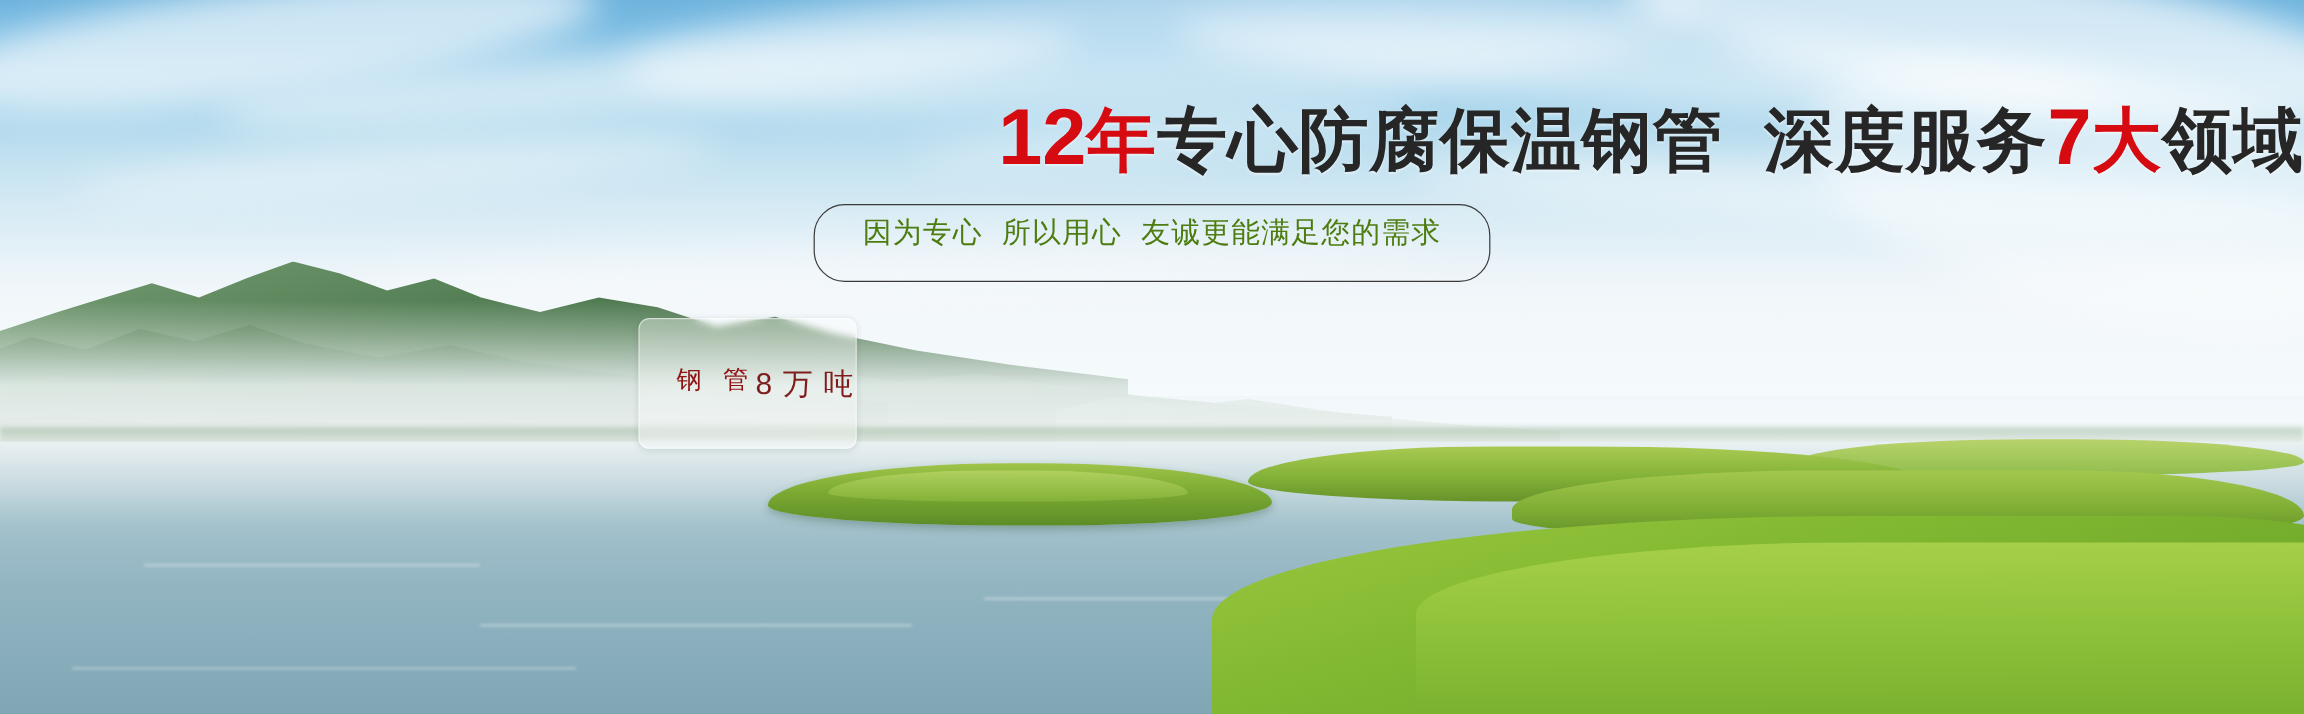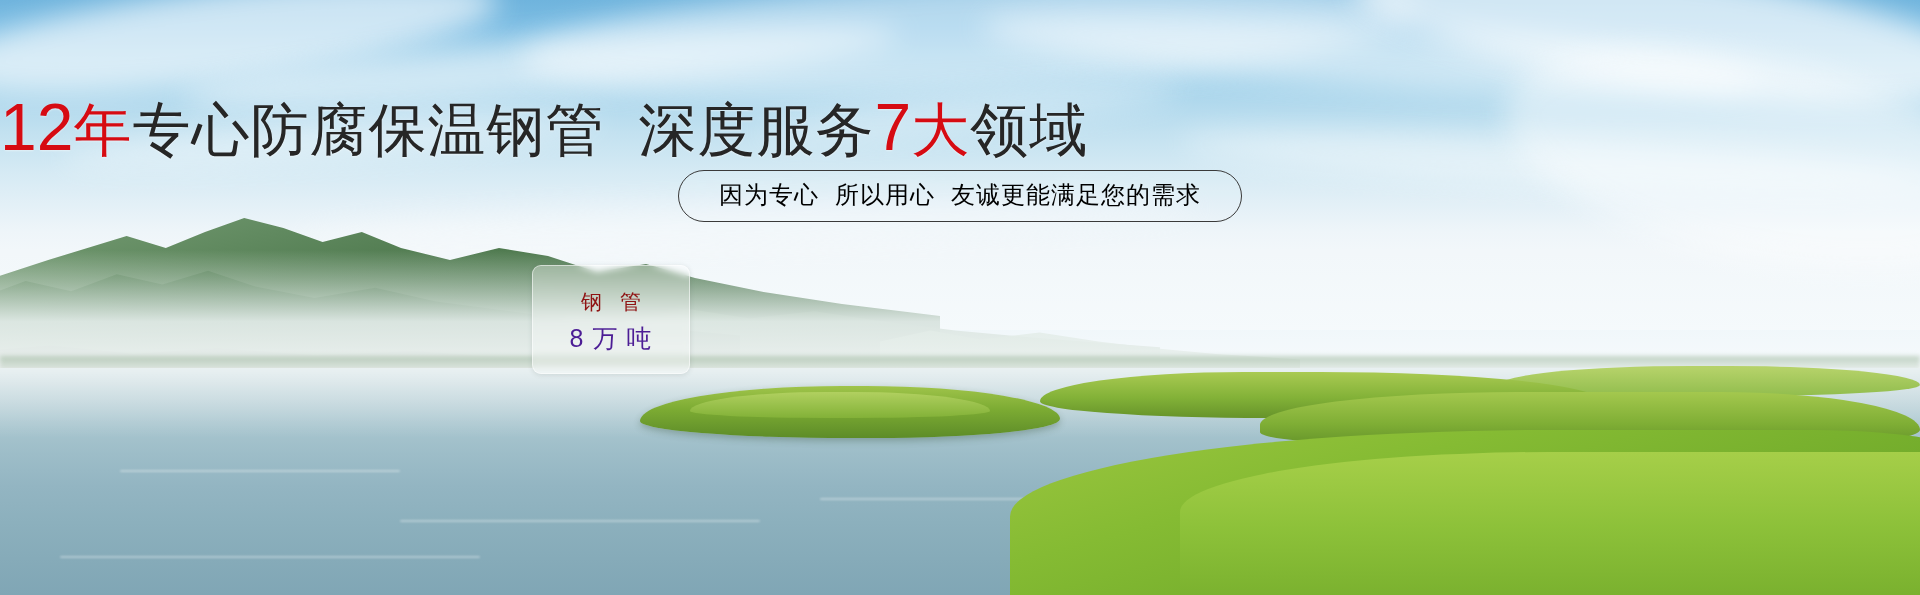--- a/index.html
+++ b/index.html
@@ -136,59 +136,60 @@
     left:1180px;top:452px;width:820px;height:150px;
     background:linear-gradient(180deg,#a8d04a 0%,#8ec23a 50%,#79b02e 100%);
     border-radius:45% 10% 0 0 / 40% 14% 0 0;opacity:.95;
   }
 
   
   .content{position:absolute;inset:0;}
 
   .headline{
     position:absolute;left:0;right:0;top:84px;
-    text-align:left;white-space:nowrap;
-    font-size:58px;font-weight:normal;line-height:86px;
+    text-align:right;white-space:nowrap;
+    font-size:58px;font-weight:bold;line-height:60px;
     letter-spacing:1px;
     color:#262626;
     text-shadow:0 1px 2px rgba(255,255,255,.45);
   }
   .headline .red{color:#d60b12;}
   .headline .num{font-size:66px;letter-spacing:0;}
   .headline .gap{display:inline-block;width:34px;}
 
   .subpill{
     position:absolute;left:50%;top:170px;transform:translateX(-50%);
-    padding:9px 40px 11px;
+    padding:9px 40px 24px;
     border:1.5px solid #3a3a3a;border-radius:26px;
     background:rgba(255,255,255,.06);
-    font-size:24px;line-height:30px;color:#000000;letter-spacing:1px;
+    font-size:24px;line-height:30px;color:#4d7c0f;letter-spacing:1px;
     white-space:nowrap;
   }
   .subpill .sp{display:inline-block;width:16px;}
 
   .cards{
     position:absolute;left:532px;top:265px;
     display:flex;gap:9px;
   }
   .card{
     width:156px;height:107px;
     border-radius:9px;
     background:rgba(255,255,255,.34);
     border:1px solid rgba(255,255,255,.55);
     backdrop-filter:blur(3px);
-    display:flex;flex-direction:column;align-items:center;justify-content:center;
+    display:flex;flex-direction:row;align-items:center;justify-content:center;
     box-shadow:0 1px 5px rgba(70,90,80,.16);
+    padding-left:24px;
   }
   .card .label{
     font-size:21px;color:#8f1313;letter-spacing:6px;
     text-indent:6px;line-height:30px;margin-bottom:6px;
   }
   .card .value{
-    font-size:25px;color:#4c1d95;letter-spacing:1px;line-height:30px;
+    font-size:25px;color:#7f1d1d;letter-spacing:1px;line-height:30px;
     white-space:nowrap;
   }
   .card .value sup{font-size:14px;vertical-align:super;letter-spacing:0;}
 </style>
 </head>
 <body>
 
 <div id="banner">
 
   <div class="bg">

